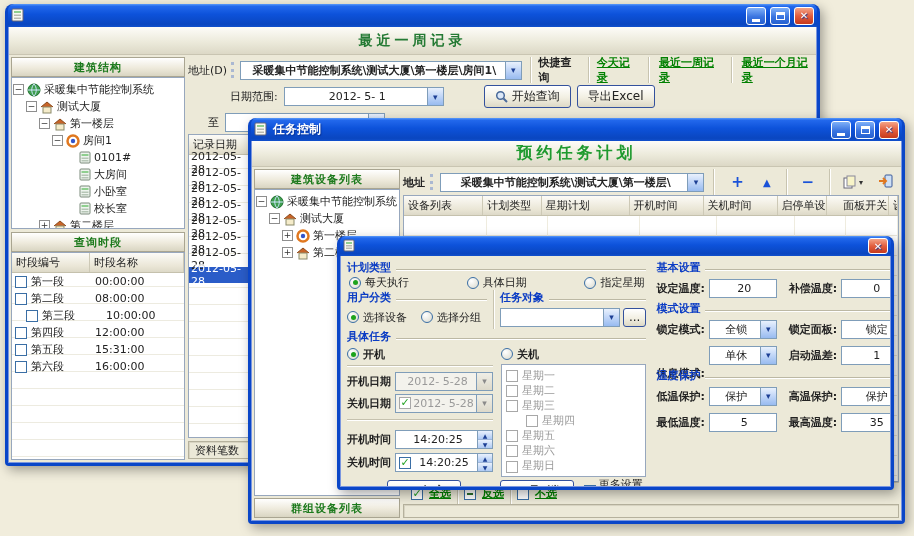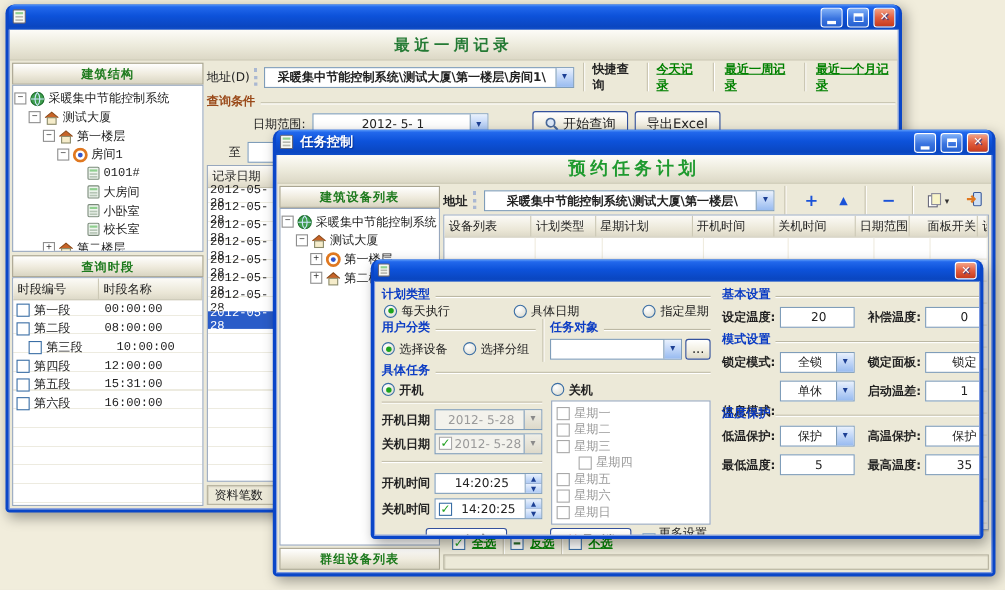--- a/index.html
+++ b/index.html
@@ -21,21 +21,21 @@
   .winbody { background:#ece9d8; height:calc(100% - 23px); border:1px solid #7a96df; border-top:none; position:relative; overflow:hidden; }
 
   .band { height:28px; display:flex; align-items:center; justify-content:center;
     background:linear-gradient(180deg,#fdfcf8,#eceadb 55%,#dcd8c6); border-bottom:1px solid #c9c5b2;
     color:#247a34; font-weight:bold; font-size:14px; letter-spacing:4px; }
 
   .phdr { height:20px; display:flex; align-items:center; justify-content:center;
     background:linear-gradient(180deg,#ffffff,#eeeadc 55%,#d9d5c2); border:1px solid #a9a591;
     color:#1d7a1d; font-weight:bold; font-size:11px; letter-spacing:1px; }
 
-  .sunken { background:#fff; border:1px solid #97a7bd;font-family:Liberation Mono, monospace; }
+  .sunken { background:#fff; border:1px solid #97a7bd; }
 
   
   .trow { display:flex; align-items:center; height:17px; white-space:nowrap; }
   .exp { width:11px; height:11px; border:1px solid #8e8e8e; background:#fff; margin-right:3px; flex:none;
     display:flex; align-items:center; justify-content:center; font-size:9px; line-height:9px; color:#333; }
   .exp-minus::before { content:'−'; } .exp-plus::before { content:'+'; }
   .ticon { margin-right:3px; flex:none; }
   .tlabel { font-size:11px; }
 
   
@@ -229,24 +229,20 @@
           </div>
           <span class="vsep" style="margin:0 6px;"></span>
           <span style="font-weight:bold;">快捷查询</span>
           <span class="vsep" style="margin:0 6px;"></span>
           <a class="glink">今天记录</a>
           <span class="vsep" style="margin:0 8px;"></span>
           <a class="glink">最近一周记录</a>
           <span class="vsep" style="margin:0 8px;"></span>
           <a class="glink">最近一个月记录</a>
         </div>
-        <div class="row" style="height:16px;">
-          <span class="seclabel" style="color:#9a4a1a;">查询条件</span>
-          <span class="secline"></span>
-        </div>
         <div class="row" style="height:27px; padding-left:42px; gap:6px;">
           <label class="fl">日期范围:</label>
           <div class="inp" style="width:160px;">
             <span class="val">2012- 5- 1</span>
             <span class="arrow"></span>
           </div>
           <span style="width:28px;"></span>
           <div class="btn">
             <svg width="13" height="13">
                 <circle cx="5.5" cy="5.5" r="3.8" fill="#dce8f8" stroke="#4a6a9a" stroke-width="1.5"></circle>
@@ -401,21 +397,21 @@
               </svg>
           </span>
         </div>
         <div class="sunken" style="flex:1; display:flex; flex-direction:column; overflow:hidden;">
           <div class="lhead" style="height:20px; align-items:center;">
             <div style="width:90px;">设备列表</div>
             <div style="width:66px;">计划类型</div>
             <div style="width:100px;">星期计划</div>
             <div style="width:84px;">开机时间</div>
             <div style="width:84px;">关机时间</div>
-            <div style="width:56px;">日期范围</div>
+            <div style="width:56px;">启停单设</div>
             <div style="width:56px;margin-left:12px;">面板开关</div>
             <div style="flex:1;">设置温度</div>
           </div>
           <div class="rowlines" style="flex:1; display:flex; background-size:100% 20px; background-image:repeating-linear-gradient(180deg, transparent 0 19px, #eae7db 19px 20px);">
             <div style="width:90px; border-right:1px solid #efecdf;"></div>
             <div style="width:66px; border-right:1px solid #efecdf;"></div>
             <div style="width:100px; border-right:1px solid #efecdf;"></div>
             <div style="width:84px; border-right:1px solid #efecdf;"></div>
             <div style="width:84px; border-right:1px solid #efecdf;"></div>
             <div style="width:56px; border-right:1px solid #efecdf;"></div>
@@ -577,21 +573,21 @@
                 <span>星期四</span>
               </div>
             <div class="row" style="height:15px; gap:4px;">
                 <span class="cb off-gray"></span>
                 <span>星期五</span>
               </div>
             <div class="row" style="height:15px; gap:4px;">
                 <span class="cb off-gray"></span>
                 <span>星期六</span>
               </div>
-            <div class="row" style="height:15px; gap:4px;">
+            <div class="row" style="height:15px; gap:4px;align-items:flex-end;">
                 <span class="cb off-gray"></span>
                 <span>星期日</span>
               </div>
           </div>
         </div>
       </div>
       <div class="row" style="height:30px; gap:10px; padding-left:40px;">
         <div class="btn" style="width:86px;">
             <span style="color:#1ca31c; font-weight:bold; font-size:14px;">✔</span>
             <span style="font-weight:bold;">确  定</span>

